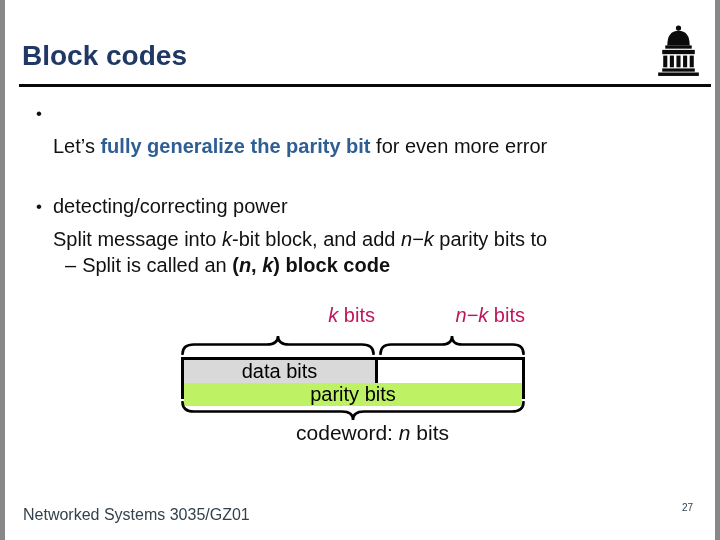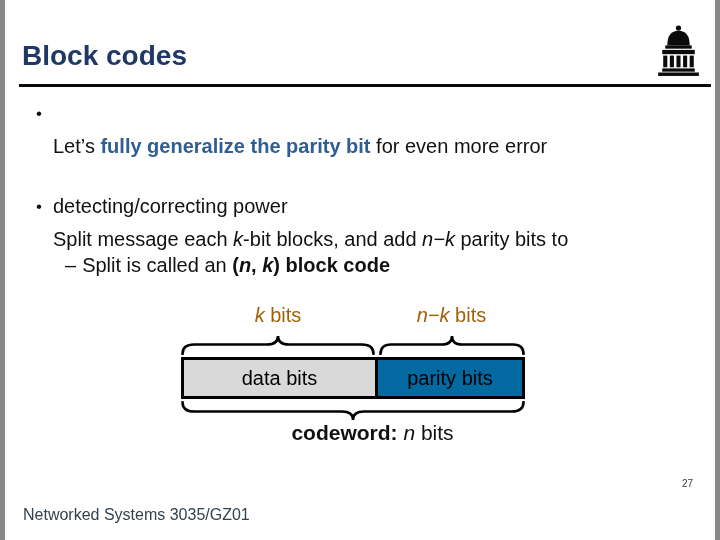--- a/index.html
+++ b/index.html
@@ -36,50 +36,50 @@
   .b2{top:193px;}
   .highlight{font-weight:bold;color:#2e5e94;}
   .subbullet{
     position:absolute;left:60px;top:252px;width:640px;
     font-size:20px;line-height:26px;color:#111;
   }
   .subbullet .dashm{margin-right:6px;}
   
   .diag-label{
     position:absolute;top:304px;height:26px;
-    font-size:20px;text-align:center;color:#a16207;
+    font-size:20px;text-align:right;color:#be185d;
   }
   .klabel{left:176px;width:194px;}
   .nklabel{left:373px;width:147px;}
   .brace{position:absolute;}
   .brace-kl{left:176px;top:335px;}
   .brace-nk{left:374px;top:335px;}
   .brace-cw{left:176px;top:401px;}
   .boxes{
     position:absolute;left:176px;top:357px;width:344px;height:42px;
-    display:flex;border:3px solid #000;box-sizing:border-box;
+    display:flex;border:3px solid #000;box-sizing:border-box;flex-direction:column;
   }
   .cell{
     display:flex;align-items:center;justify-content:center;
     font-size:20px;color:#000;height:100%;box-sizing:border-box;
   }
   .cell-data{width:194px;background:#d9d9d9;border-right:3px solid #000;}
-  .cell-parity{flex:1;background:#0369a1;align-items:center;}
+  .cell-parity{flex:1;background:#bef264;align-items:center;}
   .codeword{
     position:absolute;left:176px;top:421px;width:344px;
     text-align:center;font-size:21px;color:#111;
   }
-  .codeword b{font-weight:bold;margin-left:39px;}
+  .codeword b{font-weight:normal;margin-left:39px;}
   
   .footer-course{
     position:absolute;left:18px;top:506px;
     font-size:16px;color:#33424d;
   }
   .footer-page{
-    position:absolute;right:22px;top:478px;
+    position:absolute;right:22px;top:502px;
     font-size:10px;color:#33424d;
   }
 </style>
 </head>
 <body>
 
 <div class="slide">
 
   <div class="title">Block codes</div>
   <div class="rule"></div>
@@ -101,21 +101,21 @@
   </svg>
 
   <div class="bullet b1">
     <span class="marker">•</span>
     <span class="btext"><span>Let’s </span><span class="highlight">fully generalize the parity bit</span><span> for even more error</span></span>
     <span class="btext">detecting/correcting power</span>
   </div>
 
   <div class="bullet b2">
     <span class="marker">•</span>
-    <span class="btext"><span>Split message each </span><i>k</i><span>-bit blocks, and add </span><i>n−k</i><span> parity bits to</span></span>
+    <span class="btext"><span>Split message into </span><i>k</i><span>-bit block, and add </span><i>n−k</i><span> parity bits to</span></span>
   </div>
 
   <div class="subbullet">
     <span class="dashm">–</span><span>Split is called an </span><b><span>(</span><i>n</i><span>, </span><i>k</i><span>) block code</span></b>
   </div>
 
   <div class="diag-label klabel"><i>k</i><span> bits</span></div>
   <div class="diag-label nklabel"><i>n−k</i><span> bits</span></div>
 
   <svg class="brace brace-kl" width="194" height="20" viewBox="0 0 194 20">

